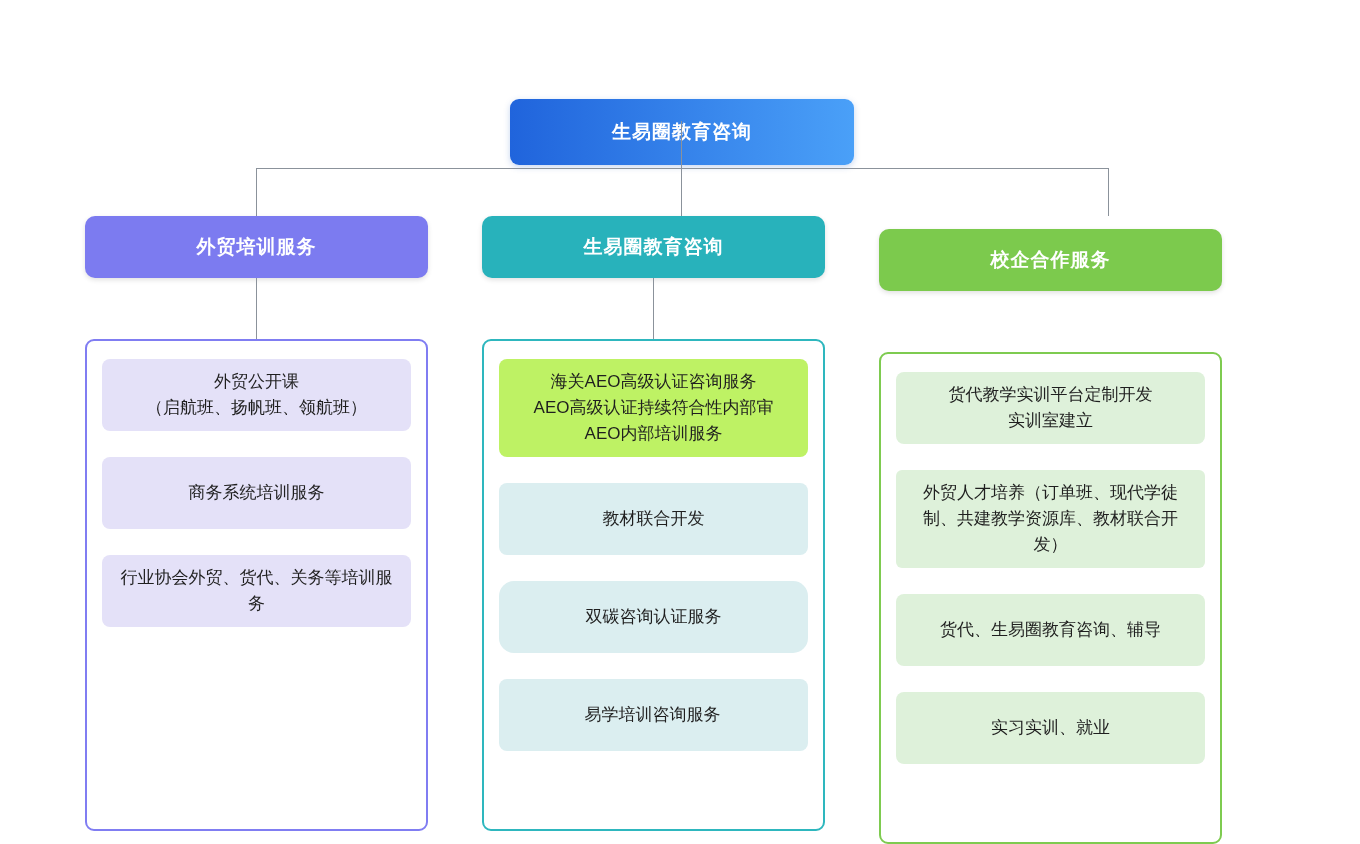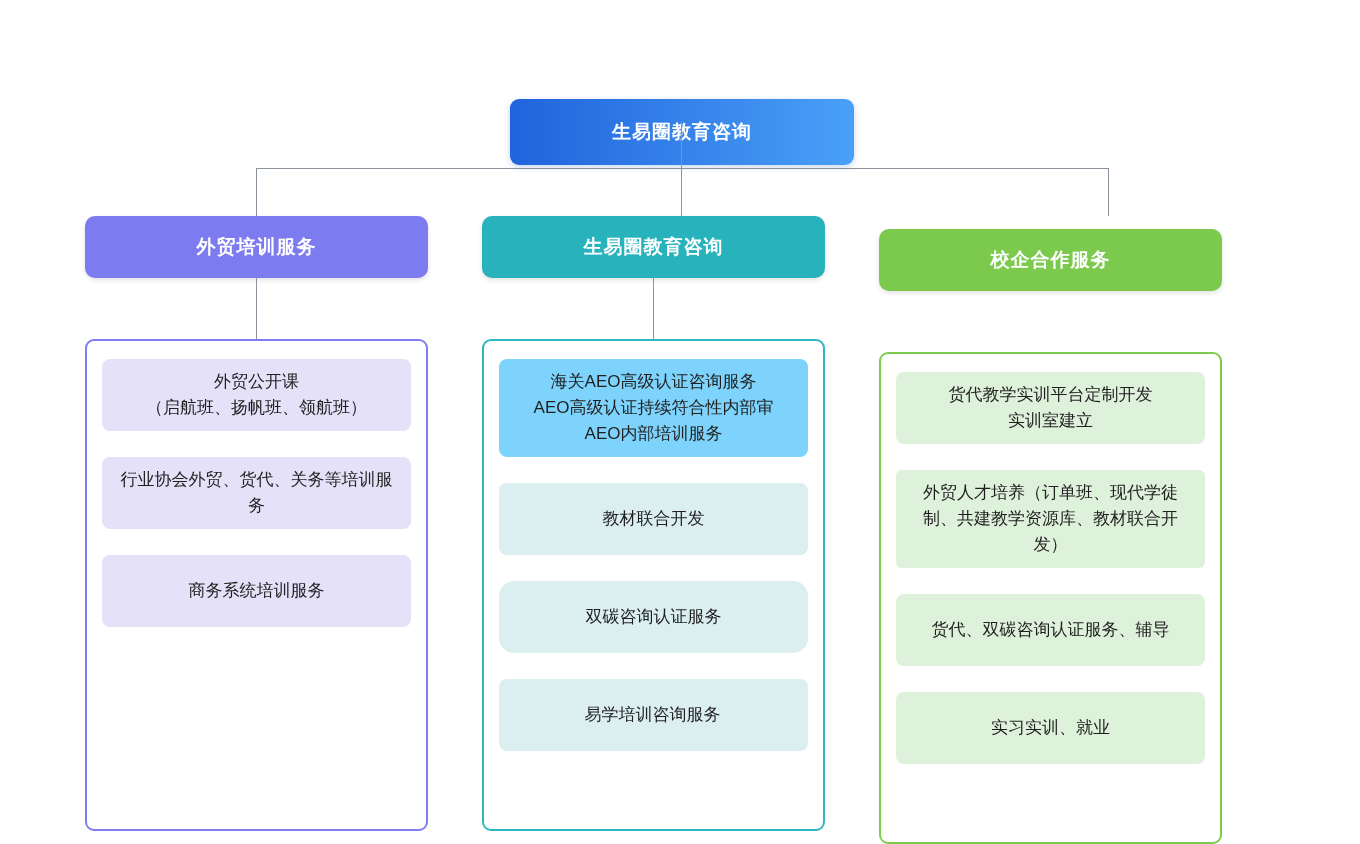--- a/index.html
+++ b/index.html
@@ -82,47 +82,47 @@
 
   <div class="columns">
   <div class="branch">
     <div class="branch-header" style="background: rgb(124, 123, 240);">外贸培训服务</div>
     <div class="branch-drop">
       <span class="drop-line" style="background: rgb(139, 146, 155); visibility: visible;"></span>
     </div>
     <div class="branch-container" style="border-color: rgb(128, 125, 242);">
           <div class="service-item" style="background: rgb(228, 225, 248);">外贸公开课
 （启航班、扬帆班、领航班）</div>
+          <div class="service-item" style="background: rgb(228, 225, 248);">商务系统培训服务</div>
           <div class="service-item" style="background: rgb(228, 225, 248);">行业协会外贸、货代、关务等培训服务</div>
-          <div class="service-item" style="background: rgb(228, 225, 248);">商务系统培训服务</div>
         </div>
   </div>
 
   <div class="branch">
     <div class="branch-header" style="background: rgb(40, 178, 187);">生易圈教育咨询</div>
     <div class="branch-drop">
       <span class="drop-line" style="background: rgb(139, 146, 155); visibility: visible;"></span>
     </div>
     <div class="branch-container" style="border-color: rgb(46, 183, 190);">
-          <div class="service-item" style="background: #7dd3fc;">海关AEO高级认证咨询服务
+          <div class="service-item" style="background: #bef264;">海关AEO高级认证咨询服务
 AEO高级认证持续符合性内部审
 AEO内部培训服务</div>
           <div class="service-item" style="background: rgb(219, 238, 240);">教材联合开发</div>
           <div class="service-item" style="background: rgb(219, 238, 240); border-radius: 15px;">双碳咨询认证服务</div>
           <div class="service-item" style="background: rgb(219, 238, 240); padding-left: 12px;">易学培训咨询服务</div>
         </div>
   </div>
 
   <div class="branch">
     <div class="branch-header" style="background: rgb(124, 202, 77); margin-top: 13px;">校企合作服务</div>
     <div class="branch-drop">
       <span class="drop-line" style="background: rgb(139, 146, 155); visibility: hidden;"></span>
     </div>
     <div class="branch-container" style="border-color: rgb(126, 203, 80);">
           <div class="service-item" style="background: rgb(222, 241, 218);">货代教学实训平台定制开发
 实训室建立</div>
           <div class="service-item" style="background: rgb(222, 241, 218); border-radius: 6px;">外贸人才培养（订单班、现代学徒制、共建教学资源库、教材联合开发）</div>
-          <div class="service-item" style="background: rgb(222, 241, 218);">货代、双碳咨询认证服务、辅导</div>
+          <div class="service-item" style="background: rgb(222, 241, 218);">货代、生易圈教育咨询、辅导</div>
           <div class="service-item" style="background: rgb(222, 241, 218); font-family: Liberation Serif, serif;">实习实训、就业</div>
         </div>
   </div>
 </div>
 </div>
 
 </body></html>

